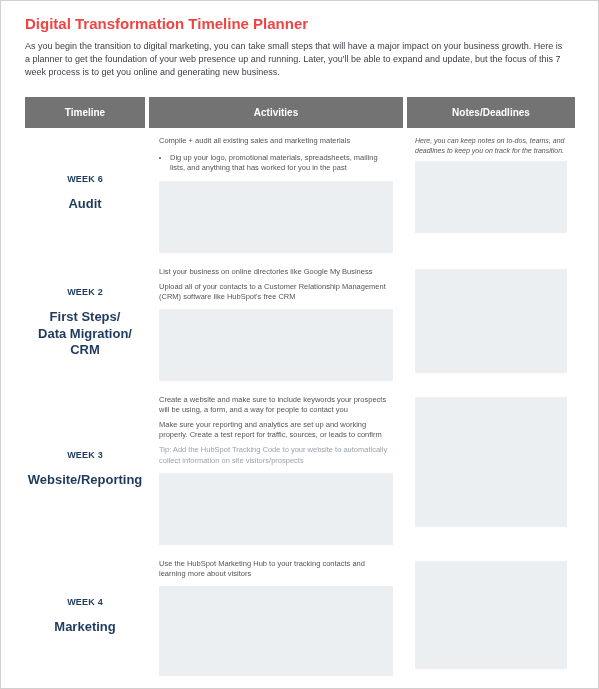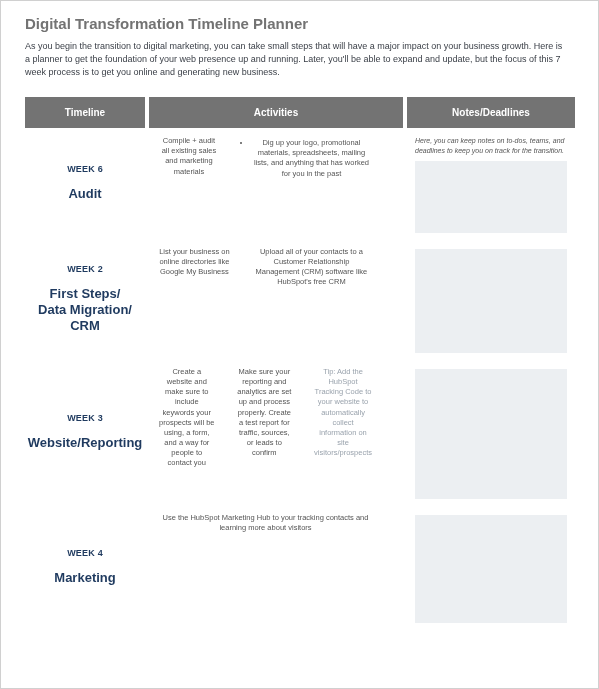--- a/index.html
+++ b/index.html
@@ -9,21 +9,21 @@
     width: 599px;
     height: 689px;
     overflow: hidden;
     border: 1px solid #d0d0d0;
     padding: 14px 24px 0 24px;
     color: #333;
   }
   h1 {
     font-size: 15px;
     font-weight: 700;
-    color: #737373;
+    color: #ef4444;
     margin-bottom: 8px;
   }
   p.intro {
     font-size: 9px;
     line-height: 1.45;
     color: #3a3f47;
     margin-bottom: 18px;
     max-width: 540px;
   }
   .grid {
@@ -59,23 +59,22 @@
     font-weight: 700;
     line-height: 1.25;
     margin-top: 12px;
   }
   .act {
     padding: 8px 10px 6px 10px;
     font-size: 7.5px;
     line-height: 1.35;
     color: #555;
     display: flex;
-    flex-direction: row;
-    gap: 21px;
-    text-align: center;
+    flex-direction: column;
+    gap: 5px;
   }
   .act p { margin: 0; }
   .act p.tip { color: #9aa3ad; }
   .act ul { list-style: disc; padding-left: 11px; }
   .act ul li { margin-top: 2px; }
   .box {
     background: #eceff2;
     height: 72px;
     margin-top: 2px;
     flex-shrink: 0;
@@ -138,21 +137,21 @@
   <div class="notes">
     <div class="box" style="height:104px"></div>
   </div>
 
   <div class="wk">
     <div class="num">WEEK 3</div>
     <div class="name">Website/Reporting</div>
   </div>
   <div class="act">
     <p>Create a website and make sure to include keywords your prospects will be using, a form, and a way for people to contact you</p>
-    <p>Make sure your reporting and analytics are set up and process properly. Create a test report for traffic, sources, or leads to confirm</p>
+    <p>Make sure your reporting and analytics are set up and working properly. Create a test report for traffic, sources, or leads to confirm</p>
     <p class="tip">Tip: Add the HubSpot Tracking Code to your website to automatically collect information on site visitors/prospects</p>
     <div class="box"></div>
   </div>
   <div class="notes">
     <div class="box" style="height:130px"></div>
   </div>
 
   <div class="wk">
     <div class="num">WEEK 4</div>
     <div class="name">Marketing</div>

